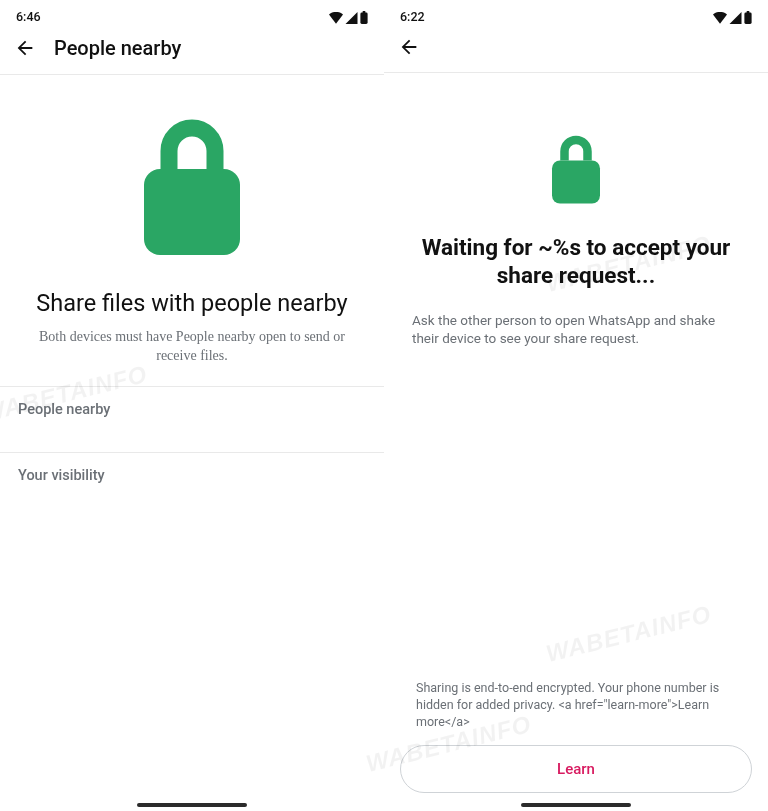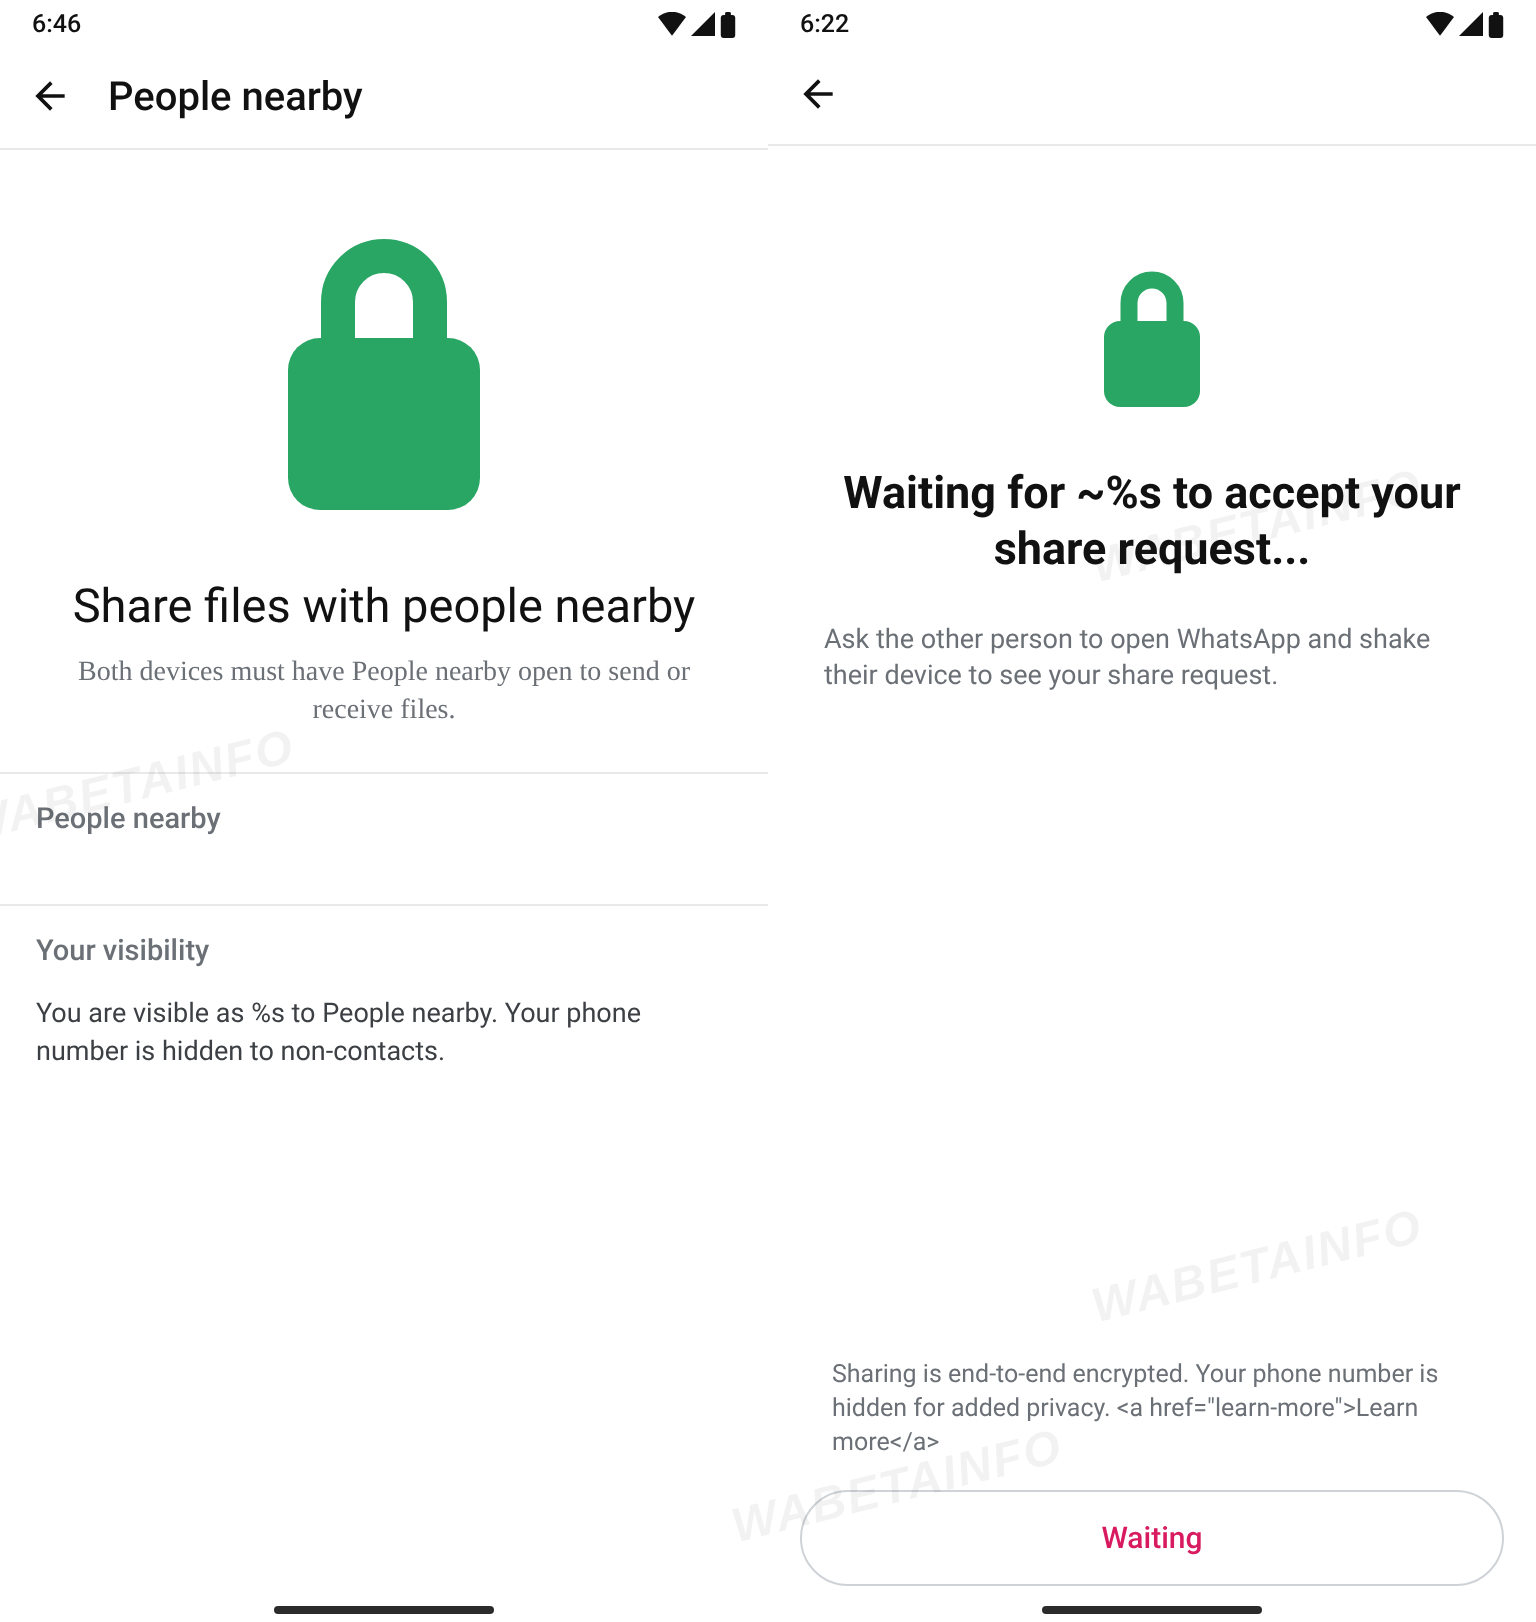--- a/index.html
+++ b/index.html
@@ -20,21 +20,21 @@
     width: 384px;
     height: 811px;
     position: relative;
     display: flex;
     flex-direction: column;
     background: #fff;
   }
   .status-bar {
     height: 24px;
     display: flex;
-    align-items: center;
+    align-items: flex-end;
     justify-content: space-between;
     padding: 0 16px;
     font-size: 12.5px;
     font-weight: 500;
     color: #111;
   }
   .status-icons { display: flex; align-items: center; gap: 2px; }
   .header {
     display: flex;
     align-items: center;
@@ -171,21 +171,20 @@
       </svg>
     </div>
 
     <div class="headline">Share files with people nearby</div>
     <div class="subtext">Both devices must have People nearby open to send or receive files.</div>
 
     <div class="section-divider"></div>
     <div class="section-header">People nearby</div>
     <div class="section-divider"></div>
     <div class="section-header">Your visibility</div>
-    <div class="visibility-body">You are visible as %s to People nearby. Your phone number is hidden to non-contacts.</div>
 
     <div class="nav-pill"></div>
     <div class="watermark" style="top:380px; left:-20px;">WABETAINFO</div>
   </div>
 
   <div class="screen">
     <div class="status-bar">
       <span>6:22</span>
       <span class="status-icons">
         <svg width="14" height="12" viewBox="0 0 24 20">
@@ -216,21 +215,21 @@
         <rect x="8" y="50" width="96" height="86" rx="16" fill="#2aa664"></rect>
       </svg>
     </div>
 
     <div class="headline tight">Waiting for ~%s to accept your share request...</div>
     <div class="subtext2">Ask the other person to open WhatsApp and shake their device to see your share request.</div>
 
     <div class="footer-area">
       <div class="encrypt-text">Sharing is end-to-end encrypted. Your phone number is hidden for added privacy. &lt;a href="learn-more"&gt;Learn more&lt;/a&gt;</div>
       <div class="cancel-btn">
-        <span>Waiting</span>
+        <span>Learn</span>
       </div>
     </div>
 
     <div class="nav-pill"></div>
     <div class="watermark" style="top:250px; left:160px;">WABETAINFO</div>
     <div class="watermark" style="top:620px; left:160px;">WABETAINFO</div>
     <div class="watermark" style="top:730px; left:-20px;">WABETAINFO</div>
   </div>
 
 </div>

